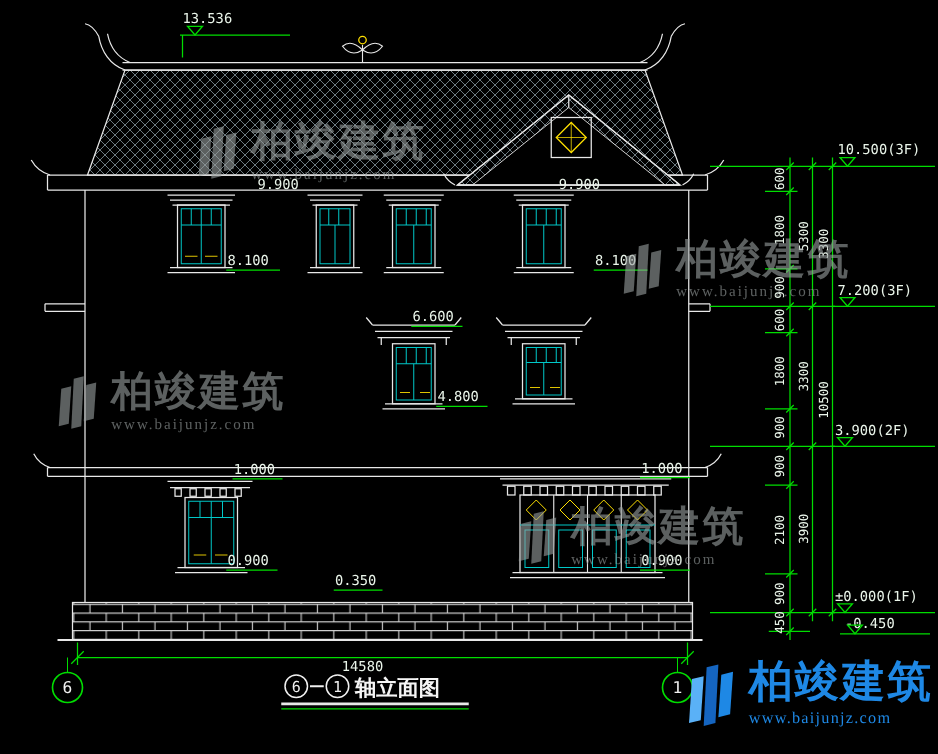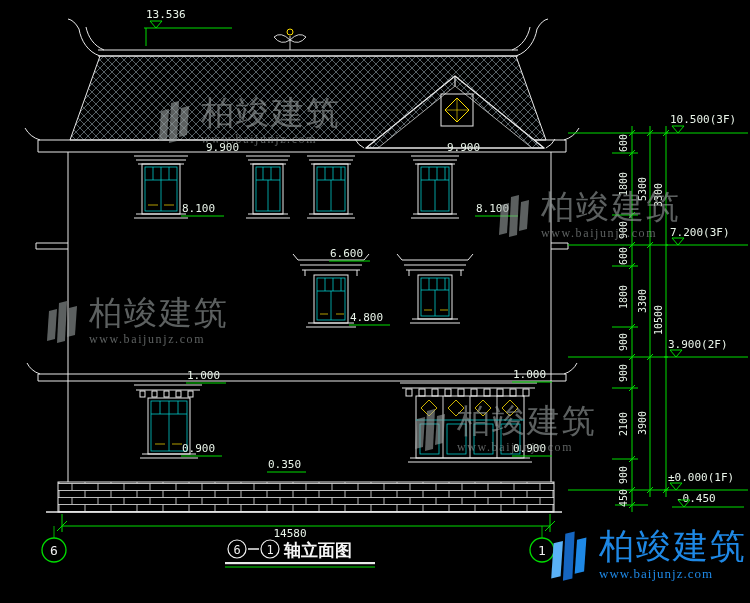--- a/index.html
+++ b/index.html
@@ -3,21 +3,21 @@
 <meta charset="utf-8">
 <style>
   *{margin:0;padding:0;box-sizing:border-box}
   html,body{background:#000}
   .canvas{position:relative;width:750px;height:603px;background:#000;overflow:hidden;
           font-family:"DejaVu Sans Mono","Liberation Mono",monospace}
   .canvas>svg{position:absolute;left:0;top:0}
   svg text{font-family:"DejaVu Sans Mono","Liberation Mono",monospace}
   .wm{position:absolute;display:flex;align-items:center;gap:9px;color:#9aa0a0;opacity:.6;
       white-space:nowrap;pointer-events:none}
-  .wmbrand{font-size:33px;font-weight:normal;letter-spacing:2px;line-height:1.02;
+  .wmbrand{font-size:33px;font-weight:bold;letter-spacing:2px;line-height:1.02;
            font-family:"Liberation Sans",sans-serif}
   .wmurl{font-size:12px;letter-spacing:1.6px;margin-top:2px;
          font-family:Liberation Serif, serif}
   .brandblock{position:absolute;left:550px;top:528px;display:flex;align-items:center;gap:9px;white-space:nowrap}
   .brandblock .wmbrand{color:#1e88e5;font-size:35px}
   .brandblock .wmurl{color:#1e88e5;font-size:13px;letter-spacing:1px}
 </style>
 </head>
 <body>
 

